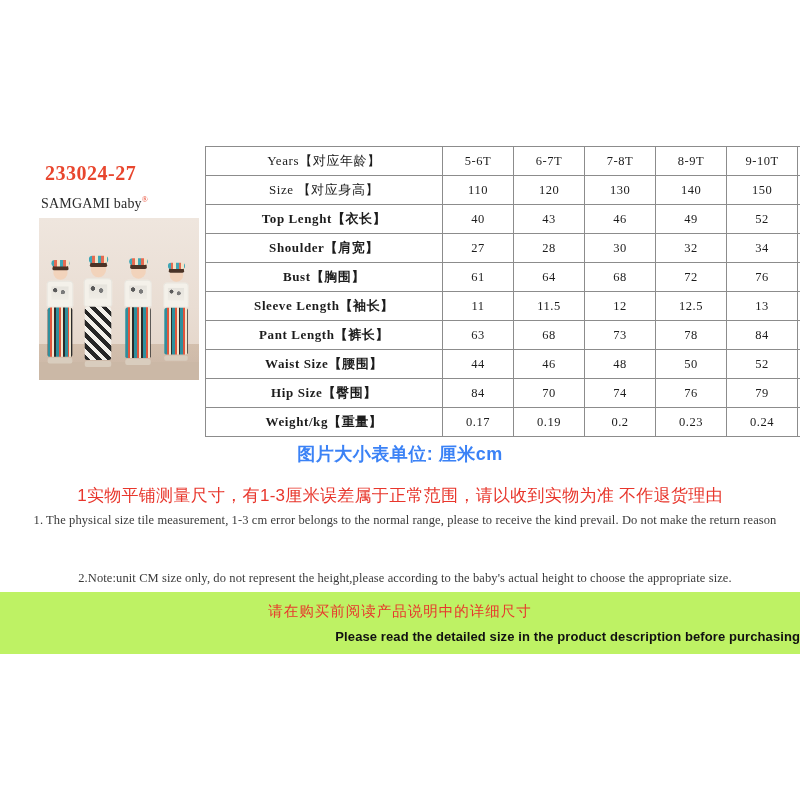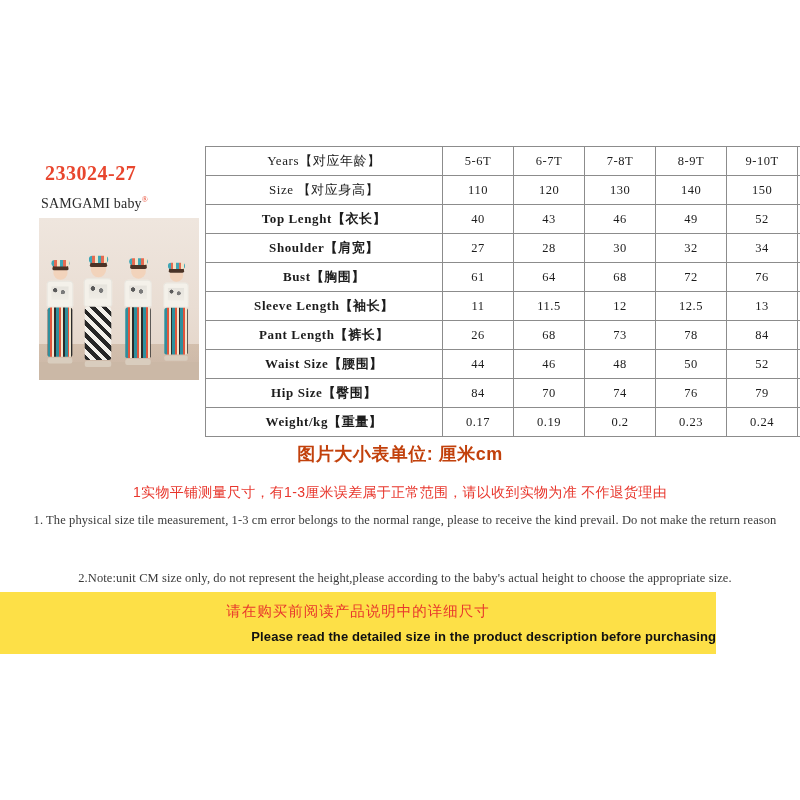--- a/index.html
+++ b/index.html
@@ -178,56 +178,56 @@
 
   
   .unit-line {
     position: absolute;
     left: 0; right: 0;
     top: 442px;
     text-align: center;
     font-family: "Liberation Sans", sans-serif;
     font-size: 18px;
     font-weight: bold;
-    color: #c2410c;
+    color: #3b82f6;
     letter-spacing: 0.5px;
   }
 
   .note {
     position: absolute;
     left: 0; right: 0;
     text-align: center;
   }
   .note-cn {
     color: #e8362c;
     font-family: "Liberation Sans", sans-serif;
-    font-size: 14px;
+    font-size: 17px;
     letter-spacing: 0.3px;
   }
   .note-en {
     color: #3a3a3a;
     font-family: "Liberation Serif", serif;
     font-size: 12.5px;
     letter-spacing: 0.1px;
     padding-left: 10px;
   }
 
   .n1 { top: 484px; }
   .n2 { top: 513px; }
   .n3 { top: 543px; }
   .n4 { top: 571px; }
 
   
   .banner {
     position: absolute;
     left: 0;
     top: 592px;
-    width: 716px;
+    width: 800px;
     height: 62px;
-    background: #fde047;
+    background: #bef264;
   }
   .banner .b1 {
     text-align: center;
     color: #e8362c;
     font-family: "Liberation Sans", sans-serif;
     font-size: 14.5px;
     padding-top: 10px;
     letter-spacing: 1px;
   }
   .banner .b2 {
@@ -355,21 +355,21 @@
             <td class="label">Sleeve Length【袖长】</td>
             <td class="val">11</td>
             <td class="val">11.5</td>
             <td class="val">12</td>
             <td class="val">12.5</td>
             <td class="val">13</td>
             <td class="pad"></td>
           </tr>
           <tr>
             <td class="label">Pant Length【裤长】</td>
-            <td class="val">26</td>
+            <td class="val">63</td>
             <td class="val">68</td>
             <td class="val">73</td>
             <td class="val">78</td>
             <td class="val">84</td>
             <td class="pad"></td>
           </tr>
           <tr>
             <td class="label">Waist Size【腰围】</td>
             <td class="val">44</td>
             <td class="val">46</td>

